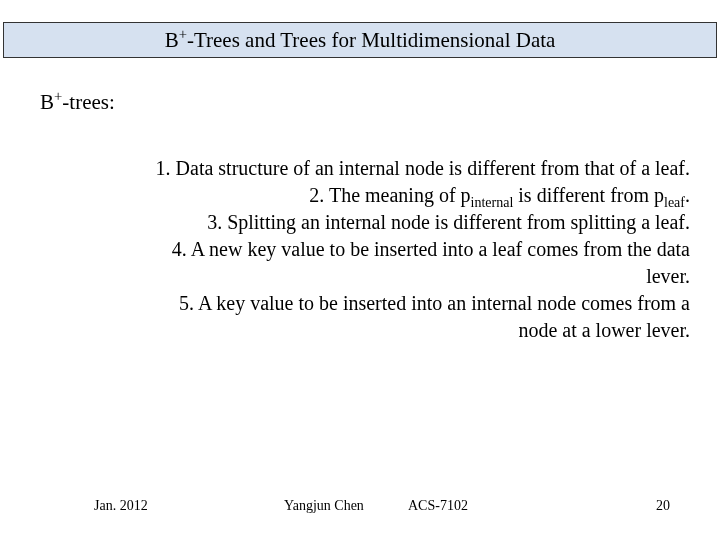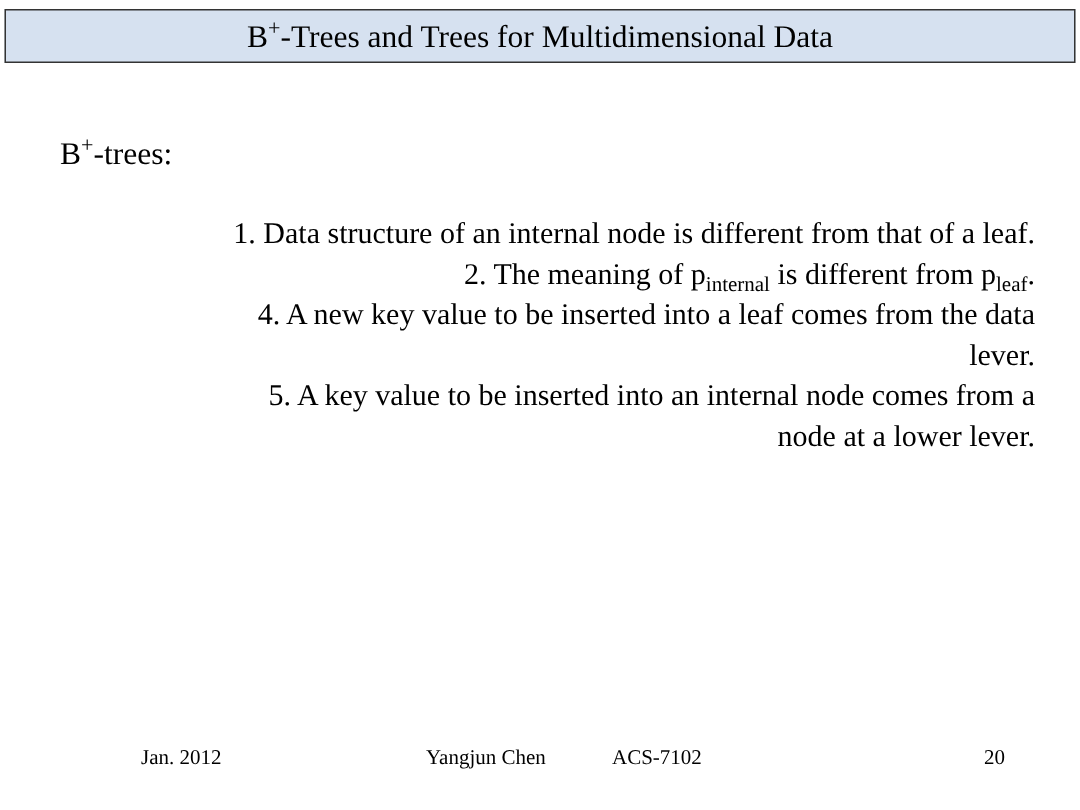--- a/index.html
+++ b/index.html
@@ -13,21 +13,21 @@
     overflow: hidden;
   }
   .slide {
     position: relative;
     width: 720px;
     height: 540px;
     box-sizing: border-box;
   }
   .title-bar {
     position: absolute;
-    top: 6px;
+    top: 22px;
     left: 3px;
     right: 3px;
     height: 36px;
     background: #d6e1f0;
     border: 1px solid #333;
     box-sizing: border-box;
     display: flex;
     align-items: center;
     justify-content: center;
   }
@@ -35,21 +35,21 @@
     font-size: 21px;
   }
   .body {
     position: absolute;
     top: 90px;
     left: 40px;
     right: 30px;
   }
   .subheading {
     font-size: 21px;
-    margin-bottom: 28px;
+    margin-bottom: 40px;
   }
   .list {
     font-size: 20px;
     line-height: 1.35;
     margin-left: 20px;
     text-align: right;
   }
   .list .item {
     text-indent: -20px;
     padding-left: 20px;
@@ -90,20 +90,21 @@
 
     <div class="subheading">
       <span>B</span><sup>+</sup><span>-trees:</span>
     </div>
 
     <div class="list">
       <p class="item">1. Data structure of an internal node is different from that of a leaf.</p>
       <p class="item">
         <span>2. The meaning of p</span><sub>internal</sub><span> is different from p</span><sub>leaf</sub><span>.</span>
       </p>
+      <p class="item">3. Splitting an internal node is different from splitting a leaf.</p>
       <p class="item">4. A new key value to be inserted into a leaf comes from the data</p>
       <p class="item indent-cont">lever.</p>
       <p class="item">5. A key value to be inserted into an internal node comes from a</p>
       <p class="item indent-cont">node at a lower lever.</p>
     </div>
 
   </div>
 
   <div class="footer">
     <span class="date">Jan. 2012</span>

